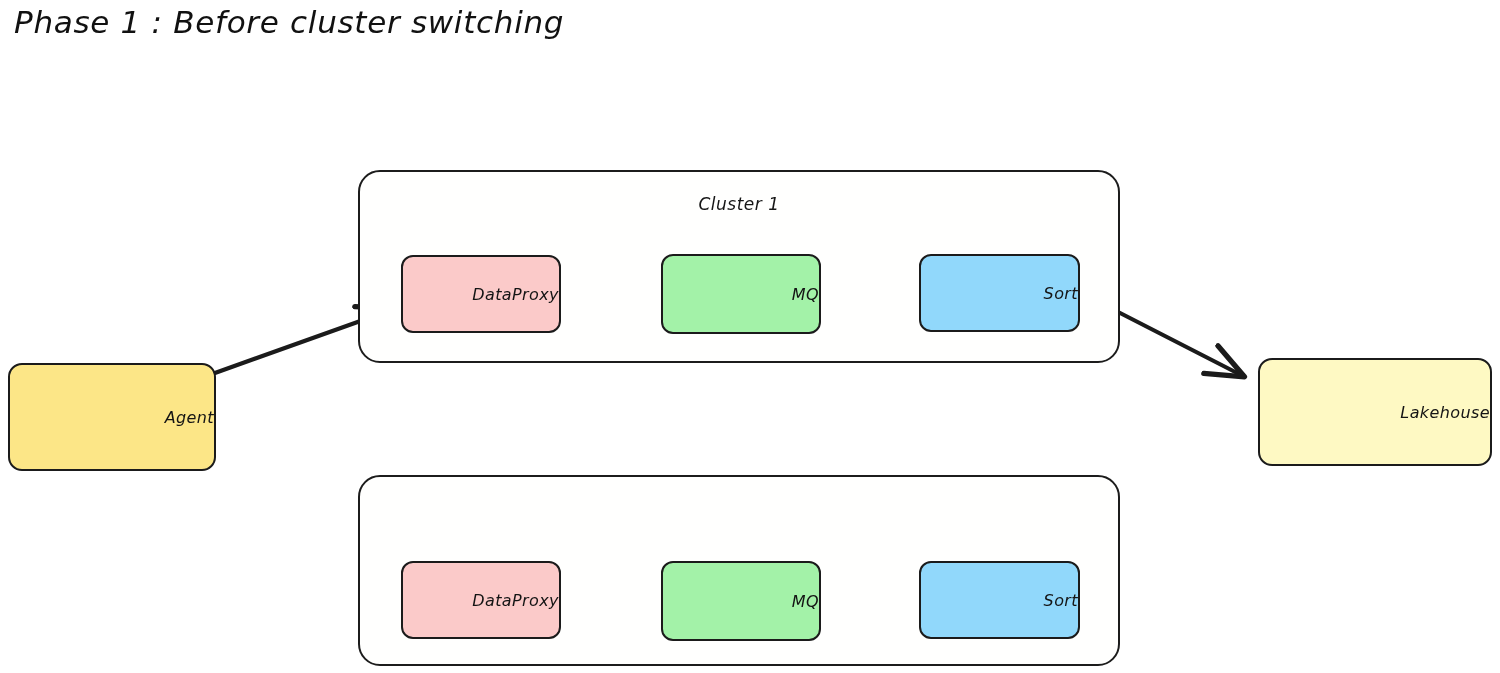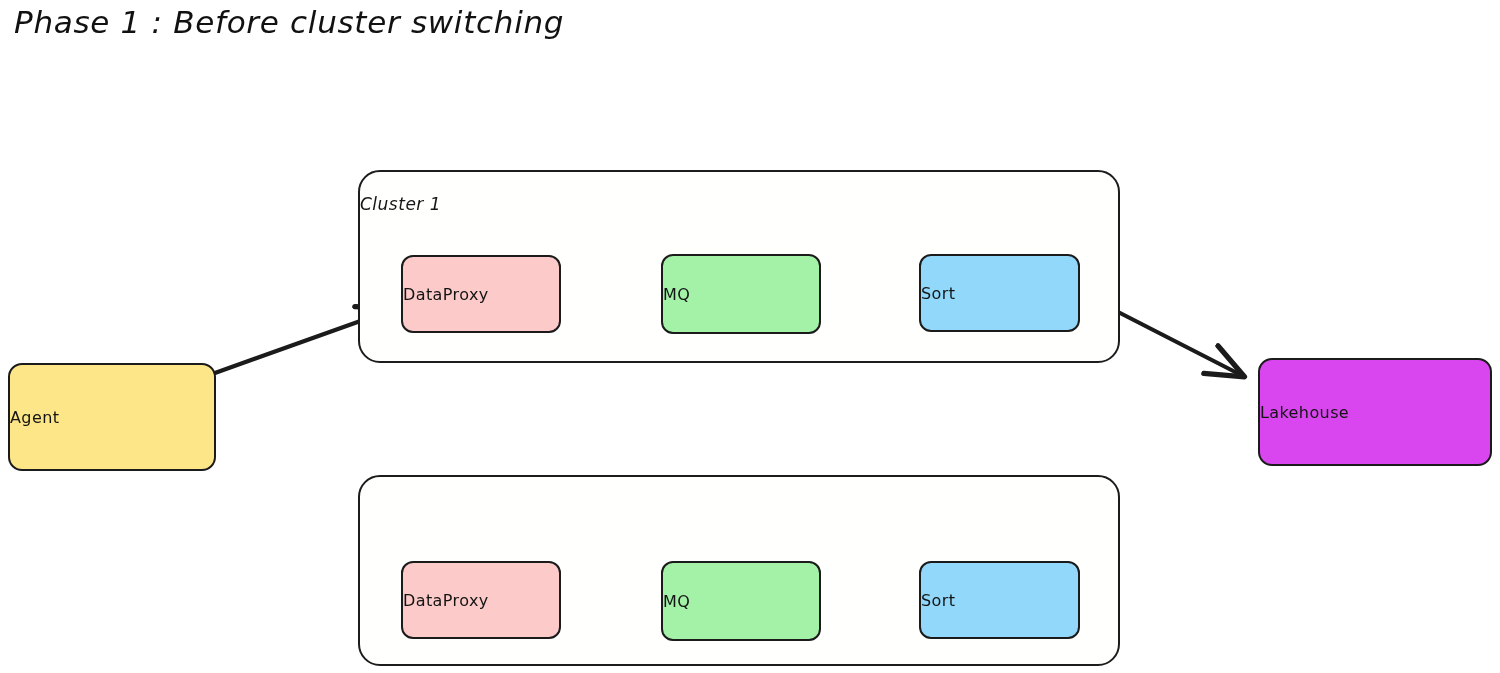--- a/index.html
+++ b/index.html
@@ -42,36 +42,38 @@
     box-sizing: border-box;
     background: #fffffe;
     border: 2.4px solid #1c1c1c;
     border-radius: 22px;
   }
   .cluster-label {
     position: absolute;
     top: 22px;
     left: 0;
     width: 100%;
+    text-align: center;
     font-family: "DejaVu Sans", sans-serif;
     font-size: 17px;
     font-style: italic;
     letter-spacing: 0.5px;
     color: #161616;
   }
   .node {
     position: absolute;
     box-sizing: border-box;
     display: flex;
     align-items: center;
-    justify-content: flex-start;
+    justify-content: flex-end;
     border: 2.6px solid #1b1b1b;
     border-radius: 12px;
     font-family: "DejaVu Sans", sans-serif;
     font-size: 16px;
+    font-style: italic;
     letter-spacing: 0.4px;
     color: #141414;
     text-align: center;
   }
   .node.big-node {
     border-radius: 14px;
   }
   .node-label {
     pointer-events: none;
   }
@@ -97,21 +99,21 @@
         <line x1="566" y1="294" x2="654" y2="294" stroke="#1b1b1b" stroke-width="2.2" stroke-linecap="round" marker-end="url(#ah-thin)"></line>
         <line x1="826" y1="294" x2="912" y2="294" stroke="#1b1b1b" stroke-width="2.2" stroke-linecap="round" marker-end="url(#ah-thin)"></line>
         <line x1="1083" y1="294" x2="1243" y2="376" stroke="#1b1b1b" stroke-width="4.2" stroke-linecap="round" marker-end="url(#ah-thick)"></line>
       </g>
   </svg>
 
   <div class="node big-node" style="left: 8px; top: 363px; width: 208px; height: 108px; background: rgb(252, 230, 135);">
     <span class="node-label">Agent</span>
   </div>
 
-  <div class="node big-node" style="left: 1258px; top: 358px; width: 234px; height: 108px; background: #d946ef;">
+  <div class="node big-node" style="left: 1258px; top: 358px; width: 234px; height: 108px; background: #fef9c3;">
     <span class="node-label">Lakehouse</span>
   </div>
 
   <div class="cluster-box" style="left: 358px; top: 170px; width: 762px; height: 193px; background: rgb(255, 255, 254);">
     <div class="cluster-label">Cluster 1</div>
     <div class="node" style="left: 41px; top: 83px; width: 160px; height: 78px; background: rgb(251, 202, 201);">
       <span class="node-label">DataProxy</span>
     </div>
     <div class="node" style="left: 301px; top: 82px; width: 160px; height: 80px; background: rgb(163, 242, 168);">
       <span class="node-label">MQ</span>

